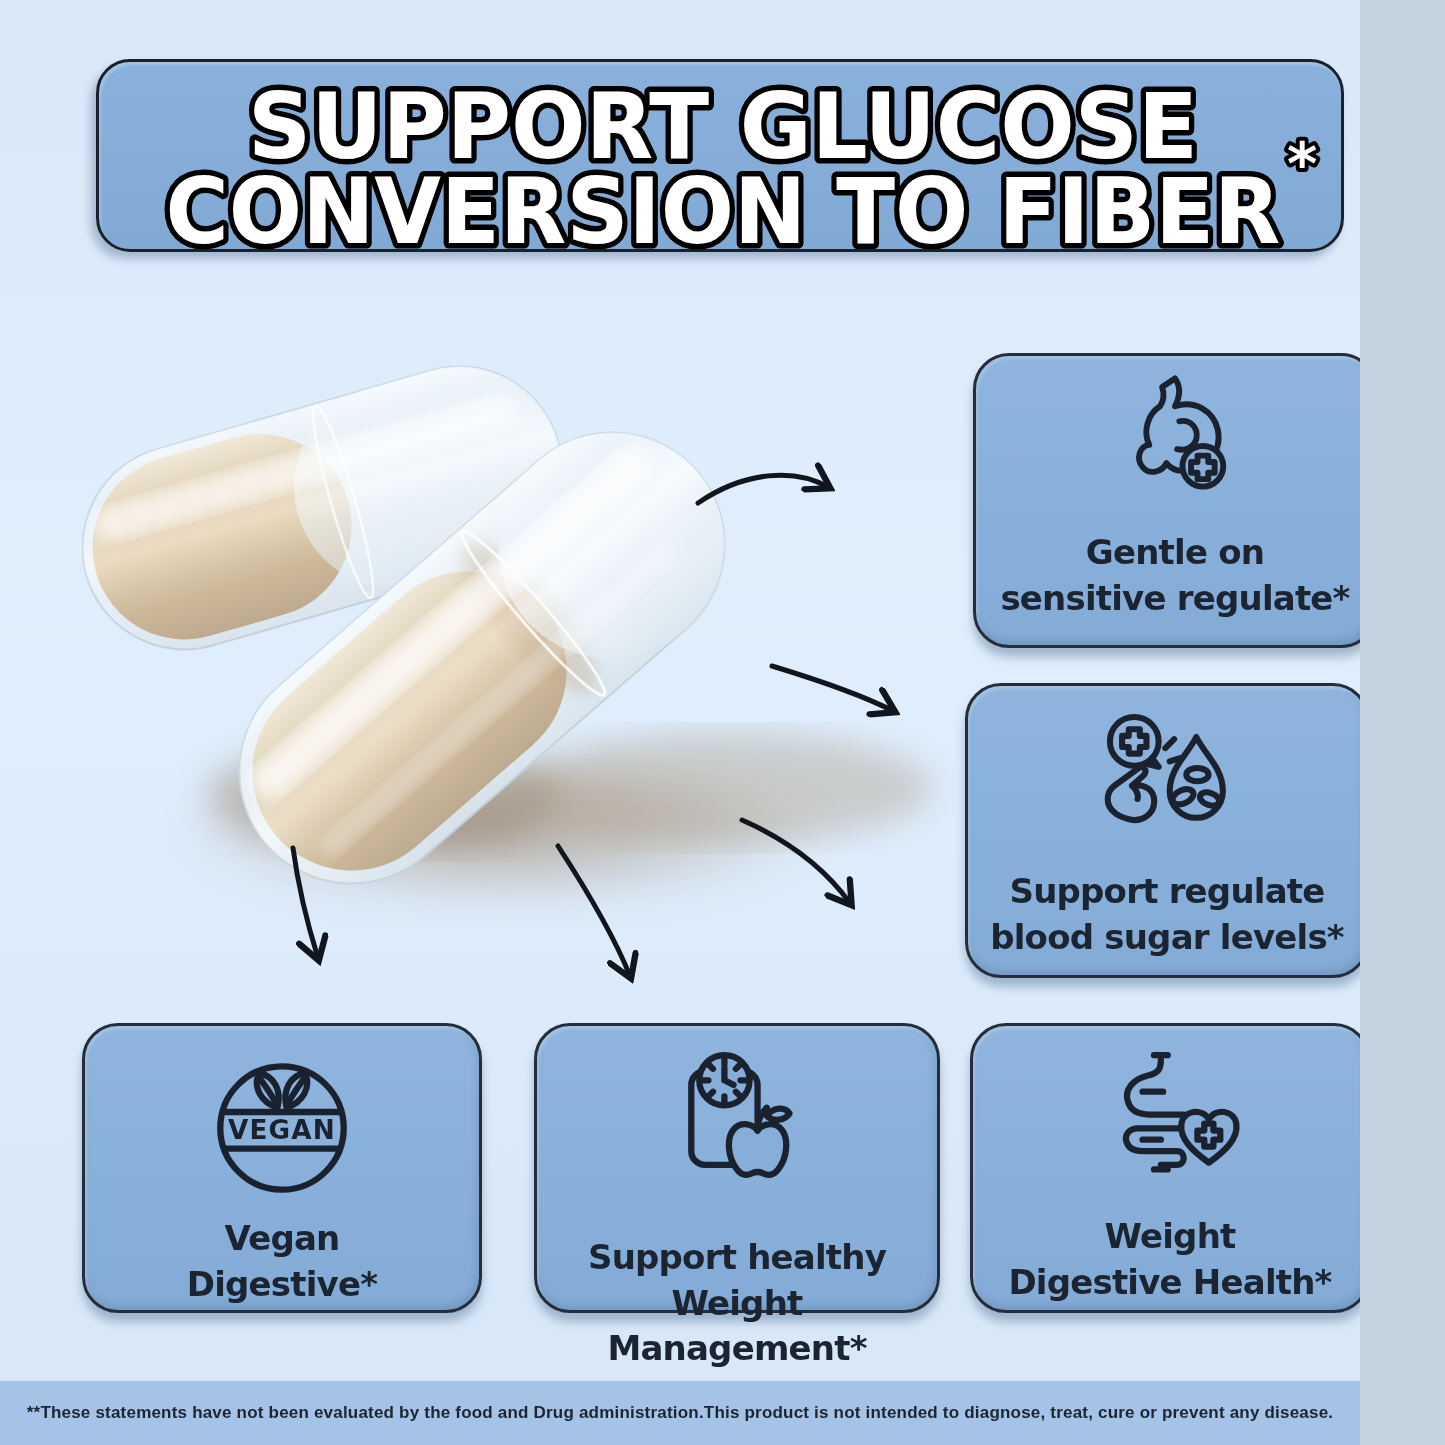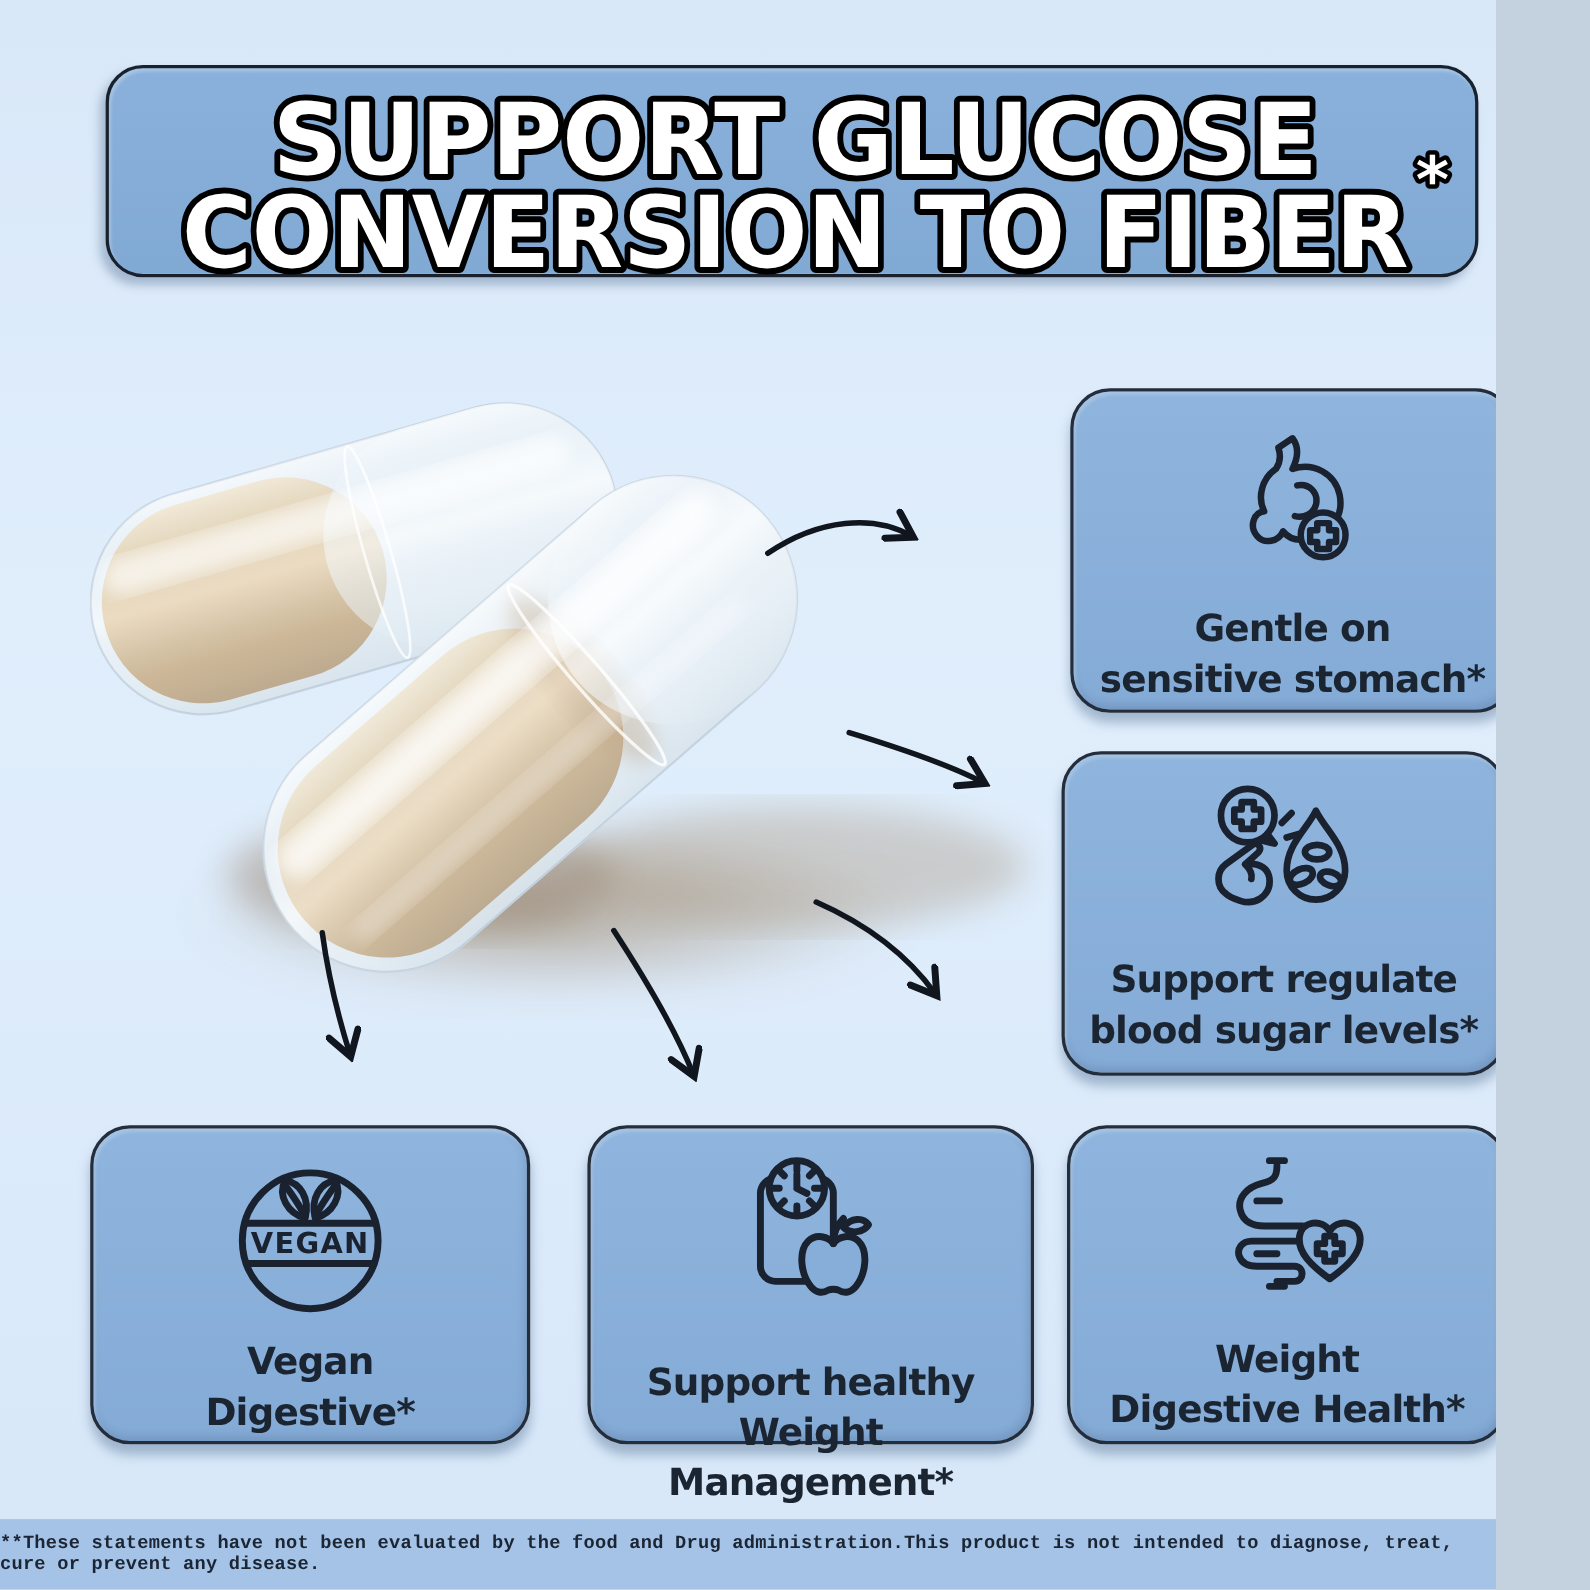--- a/index.html
+++ b/index.html
@@ -27,37 +27,37 @@
     border:3px solid #232d3b;border-radius:36px;
     box-shadow:0 9px 10px rgba(112,138,170,.55), inset 2px 3px 3px rgba(255,255,255,.22), inset -2px -4px 8px rgba(38,60,92,.18);
     display:flex;flex-direction:column;align-items:center;
   }
   .card .icon{flex:0 0 auto;}
   .card .label{
     margin-top:8px;font-weight:bold;font-size:34px;color:#1b2431;
     text-align:center;line-height:1.34;letter-spacing:-0.8px;
   }
   .card .label span{display:block;}
-  #card-stomach   {left:973px;top:353px;width:404px;height:295px;padding-top:36px;}
+  #card-stomach   {left:973px;top:353px;width:404px;height:295px;padding-top:16px;}
   #card-bloodsugar{left:965px;top:683px;width:404px;height:295px;padding-top:20px;}
   #card-vegan     {left:82px; top:1023px;width:400px;height:290px;padding-top:22px;}
   #card-weight    {left:534px;top:1023px;width:406px;height:290px;padding-top:20px;gap:21px;}
   #card-digestive {left:970px;top:1023px;width:400px;height:290px;padding-top:20px;}
   .lineart{stroke:#1a2230;stroke-width:5.5;fill:none;stroke-linecap:round;stroke-linejoin:round;}
   .knock{fill:#87aed8;}
   
   .hero{position:absolute;left:82px;top:358px;width:880px;height:570px;}
   
   .arrows{position:absolute;left:0;top:0;width:1445px;height:1445px;pointer-events:none;}
   .arrow{stroke:#10151e;stroke-width:5;fill:none;stroke-linecap:round;}
   
   .footer{
     position:absolute;left:0;right:0;bottom:0;height:64px;background:#a4c3e6;
     display:flex;align-items:center;justify-content:center;
-    font-family:Liberation Mono, monospace;font-size:17px;font-weight:bold;
+    font-family:Liberation Sans, sans-serif;font-size:17px;font-weight:bold;
     color:#1b2533;letter-spacing:.2px;
   }
   .vegan-word{font-family:"DejaVu Sans",sans-serif;font-weight:bold;fill:#1a2230;letter-spacing:1px;}
 </style>
 </head>
 <body>
 
 <div class="page">
 
   <div class="banner">
@@ -137,21 +137,21 @@
 
   <div class="card" id="card-stomach">
     <svg class="icon" width="150" height="150" viewBox="0 0 140 140">
       <path class="lineart" d="M58 14 L70 6 C76 14 74 24 70 32 C88 26 106 36 110 54 C114 74 100 90 80 92 C72 93 66 90 62 85 C58 94 46 96 40 89 C33 81 37 69 46 68 C40 56 44 40 56 32 C60 26 60 20 58 14 Z"></path>
       <path class="lineart" d="M74 46 C84 44 92 52 90 62 C88 70 80 74 72 72"></path>
       <circle class="lineart knock" cx="96" cy="88" r="19" stroke-width="5"></circle>
       <path class="lineart" stroke-width="4.5" d="M91 78 h10 v6 h6 v10 h-6 v6 h-10 v-6 h-6 v-10 h6 z"></path>
     </svg>
     <div class="label">
       <span>Gentle on</span>
-      <span>sensitive stomach*</span>
+      <span>sensitive regulate*</span>
     </div>
   </div>
 
   <div class="card" id="card-bloodsugar">
     <svg class="icon" width="155" height="155" viewBox="0 0 140 140">
       <circle class="lineart" cx="40" cy="32" r="22"></circle>
       <path class="lineart" d="M56 47 L62 55 L50 52"></path>
       <path class="lineart" stroke-width="4.5" d="M35 21 h10 v6 h6 v10 h-6 v6 h-10 v-6 h-6 v-10 h6 z"></path>
       <path class="lineart" stroke-width="4.5" d="M68 38 l8 -8 M72 50 l10 -3"></path>
       <path class="lineart" d="M96 28 C88 44 72 56 72 77 A24 24 0 0 0 120 77 C120 56 104 44 96 28 Z"></path>

